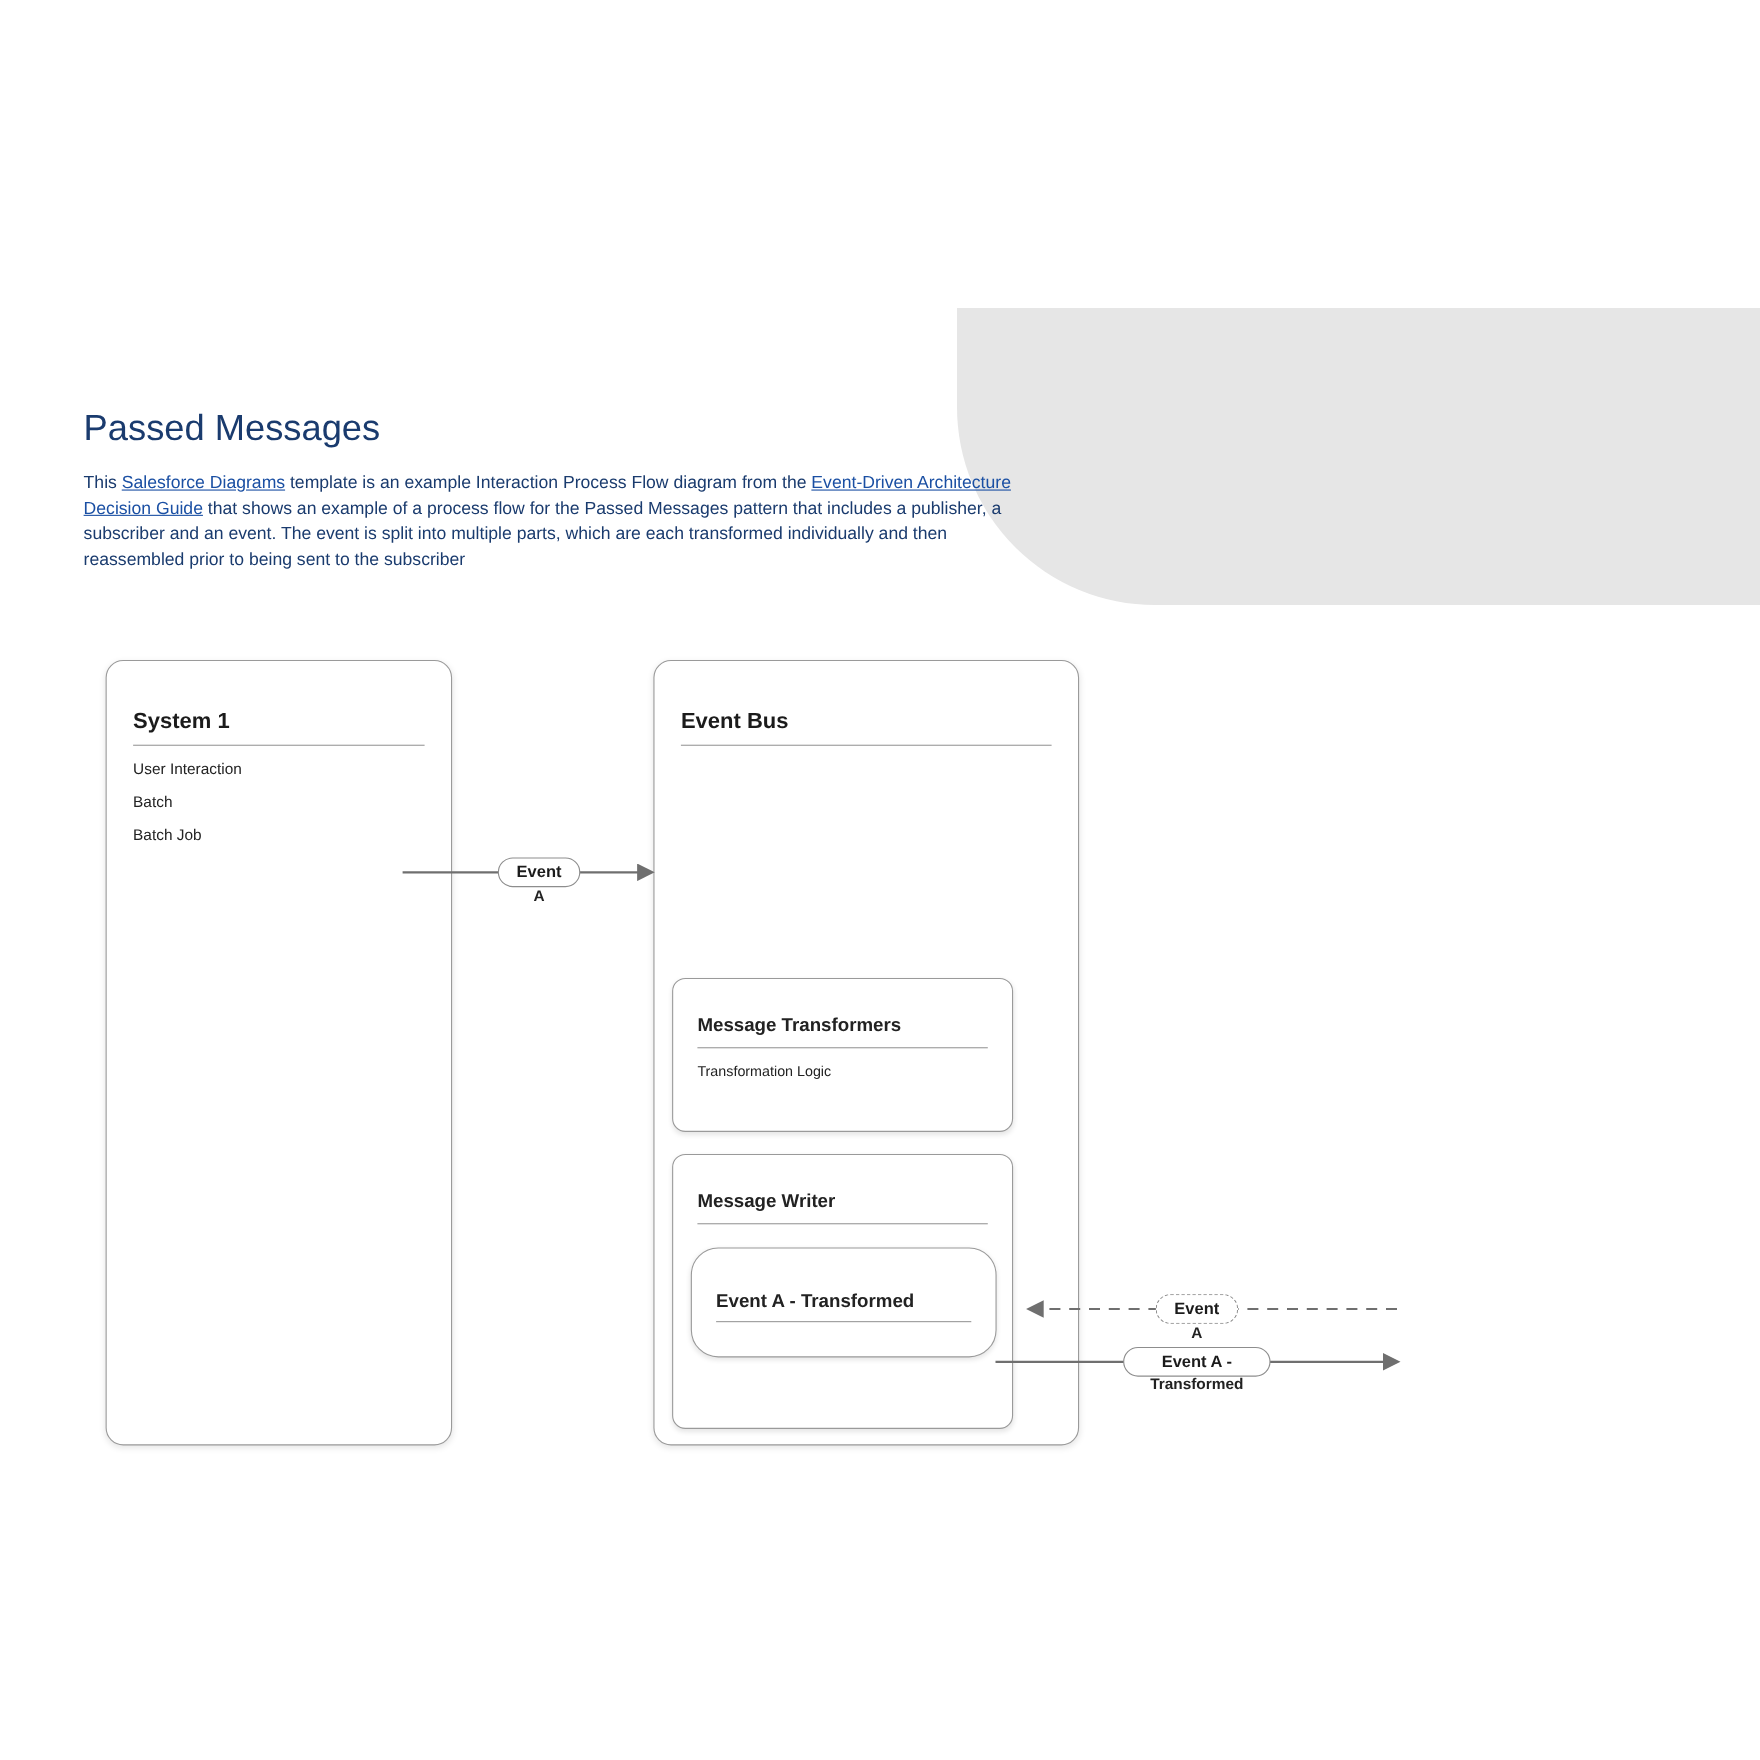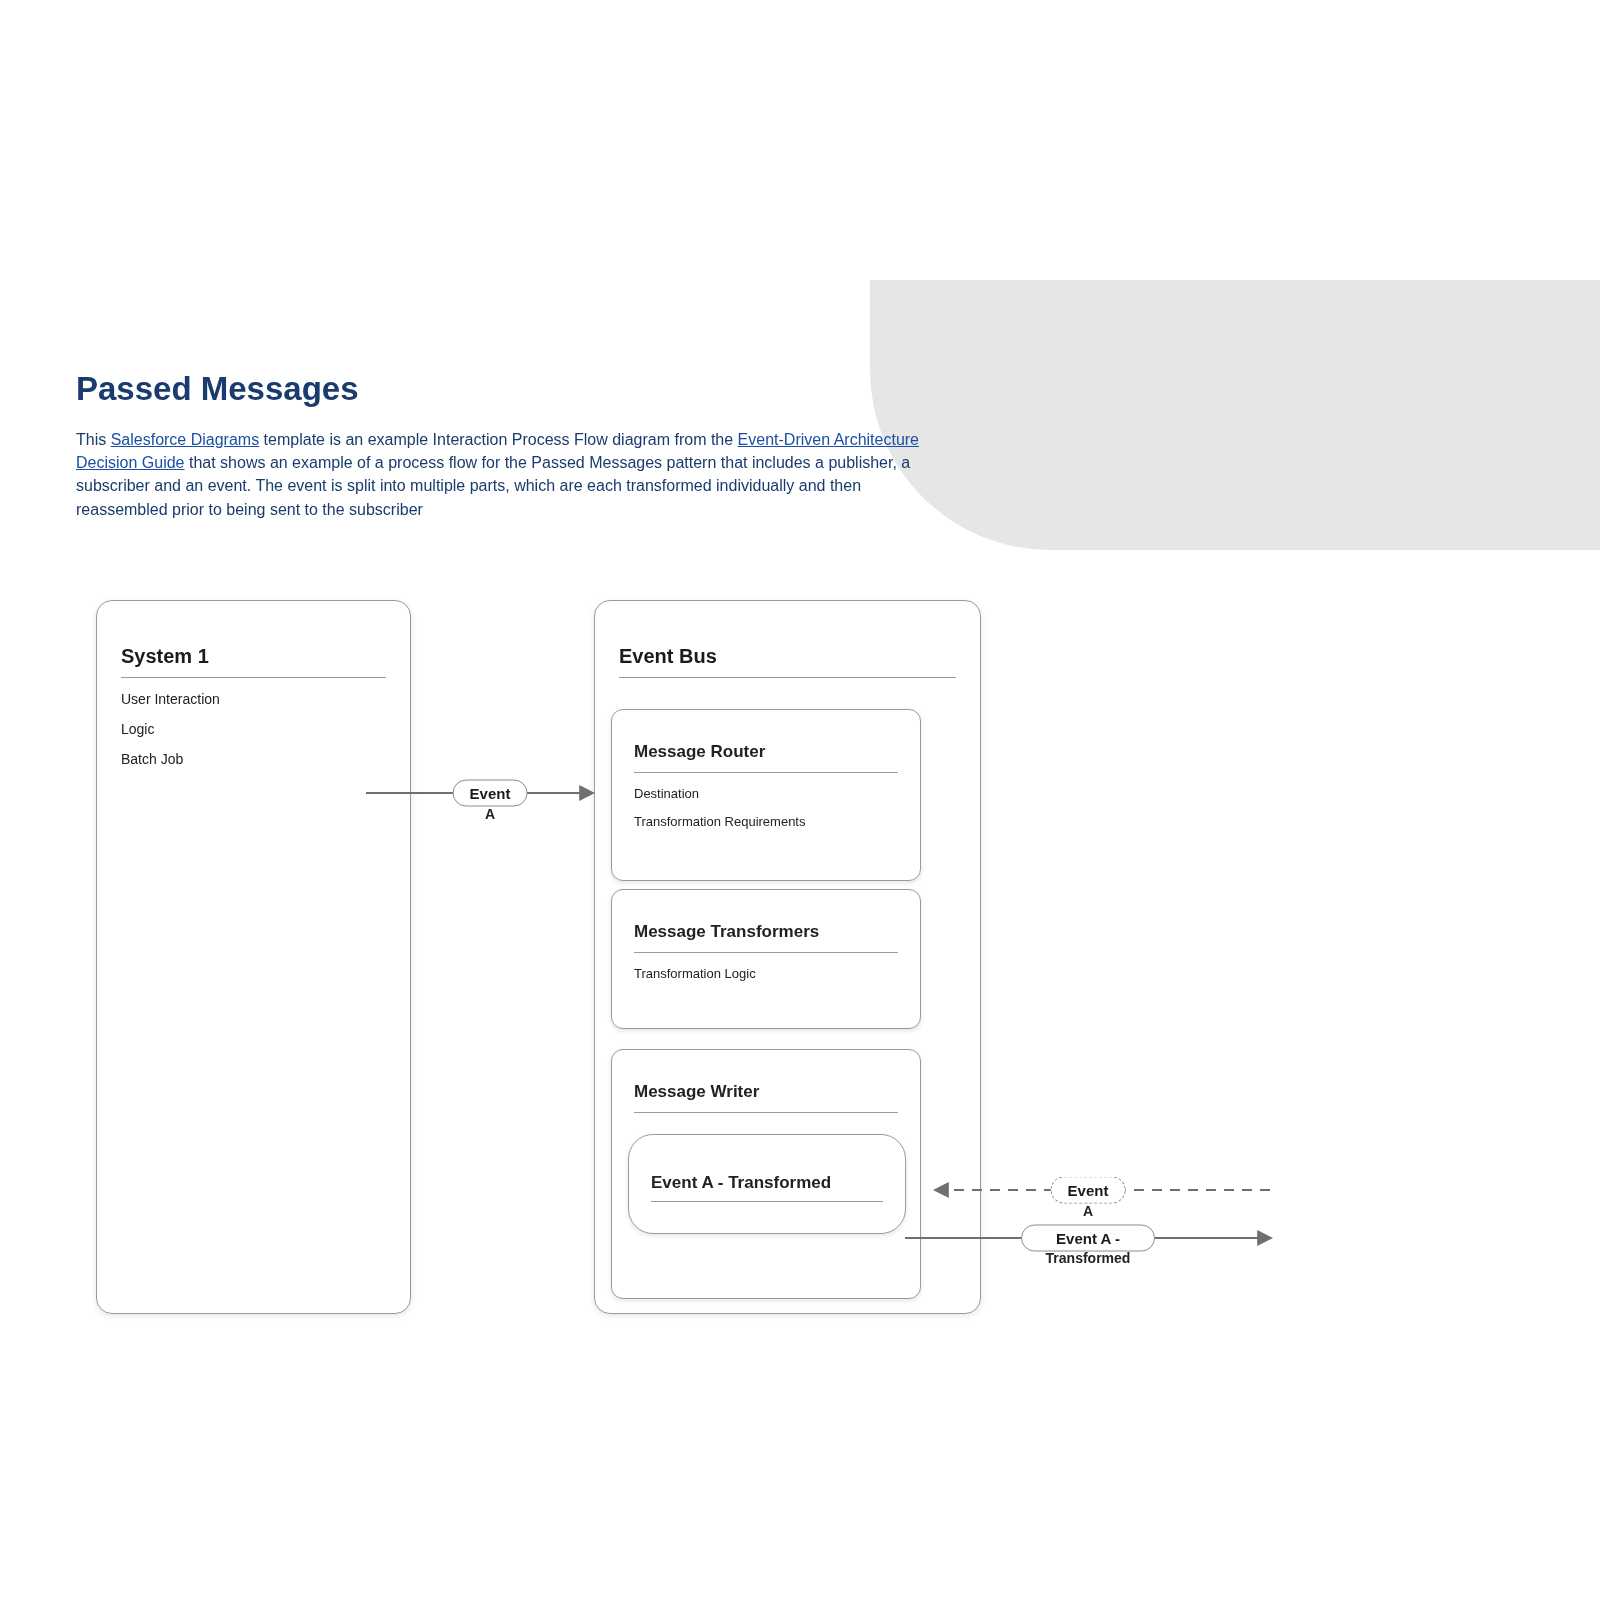--- a/index.html
+++ b/index.html
@@ -1,18 +1,18 @@
 <!DOCTYPE html>
 <html><head>
 <meta charset="utf-8">
 <style>
   html,body{margin:0;padding:0;width:1600px;height:1600px;background:#fff;font-family:"Segoe UI",Arial,Helvetica,sans-serif;color:#222;}
   .canvas{position:relative;width:1600px;height:1600px;}
   
-  .hdr-title{position:absolute;left:76px;top:370px;font-size:33px;font-weight:700;color:#1a3b6e;}
+  .hdr-title{position:absolute;left:76px;top:370px;font-size:33px;font-weight:400;color:#1a3b6e;}
   .hdr-desc{position:absolute;left:76px;top:428px;width:850px;font-size:16px;line-height:1.45;color:#1a3b6e;}
   .hdr-desc a{color:#1a4fa3;text-decoration:underline;}
   
   .swoosh{position:absolute;left:870px;top:280px;width:730px;height:270px;background:#e6e6e6;border-bottom-left-radius:180px 180px;}
   
   .legend-card{position:absolute;left:1138px;top:310px;width:430px;height:205px;background:#fff;border-radius:14px;box-shadow:0 2px 6px rgba(0,0,0,.08);}
   .legend-row{position:absolute;left:40px;display:flex;align-items:center;gap:60px;font-size:18px;color:#222;}
   .legend-row.r1{top:72px;} .legend-row.r2{top:108px;}
   .lline{width:185px;height:0;border-top:2px solid #9a9a9a;}
   .lline.dash{border-top:2px dashed #9a9a9a;}
@@ -47,34 +47,28 @@
   <div class="hdr-title">Passed Messages</div>
   <div class="hdr-desc">
     <span>This </span><a href="#">Salesforce Diagrams</a><span> template is an example Interaction Process Flow diagram from the </span><a href="#">Event-Driven Architecture Decision Guide</a><span> that shows an example of a process flow for the Passed Messages pattern that includes a publisher, a subscriber and an event.  The event is split into multiple parts, which are each transformed individually and then reassembled prior to being sent to the subscriber</span>
   </div>
 
 
   <div class="lane sys1">
     <div class="lane-title">System 1</div>
     <div class="lane-divider"></div>
     <div class="lane-item" style="top:90px">User Interaction</div>
-    <div class="lane-item" style="top:120px">Logic</div>
+    <div class="lane-item" style="top:120px">Batch</div>
     <div class="lane-item" style="top:150px">Batch Job</div>
   </div>
 
   <div class="lane bus">
     <div class="lane-title">Event Bus</div>
     <div class="lane-divider"></div>
 
-    <div class="subbox" style="left:16px;top:108px;width:308px;height:170px">
-      <div class="sub-title">Message Router</div>
-      <div class="sub-div" style="top:62px"></div>
-      <div class="sub-item" style="top:76px">Destination</div>
-      <div class="sub-item" style="top:104px">Transformation Requirements</div>
-    </div>
 
     <div class="subbox" style="left:16px;top:288px;width:308px;height:138px">
       <div class="sub-title">Message Transformers</div>
       <div class="sub-div" style="top:62px"></div>
       <div class="sub-item" style="top:76px">Transformation Logic</div>
     </div>
 
     <div class="subbox" style="left:16px;top:448px;width:308px;height:248px">
       <div class="sub-title">Message Writer</div>
       <div class="sub-div" style="top:62px"></div>

